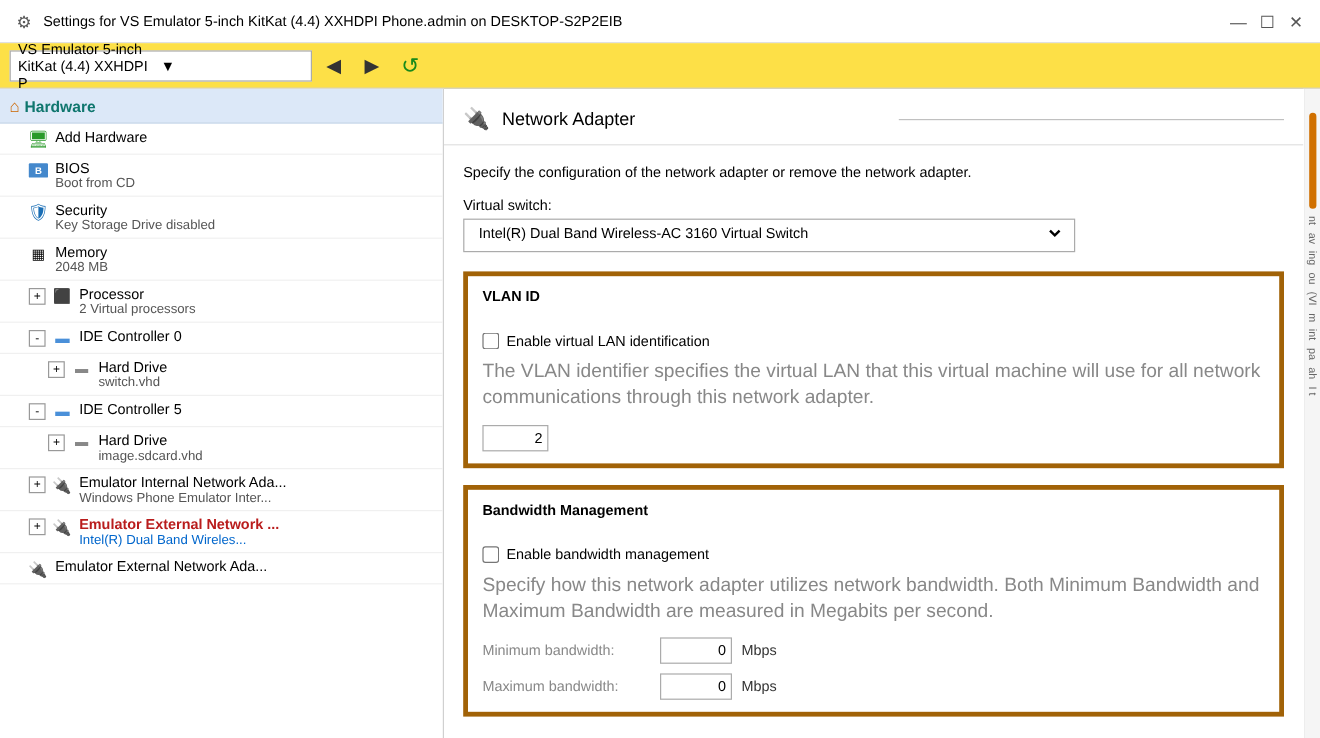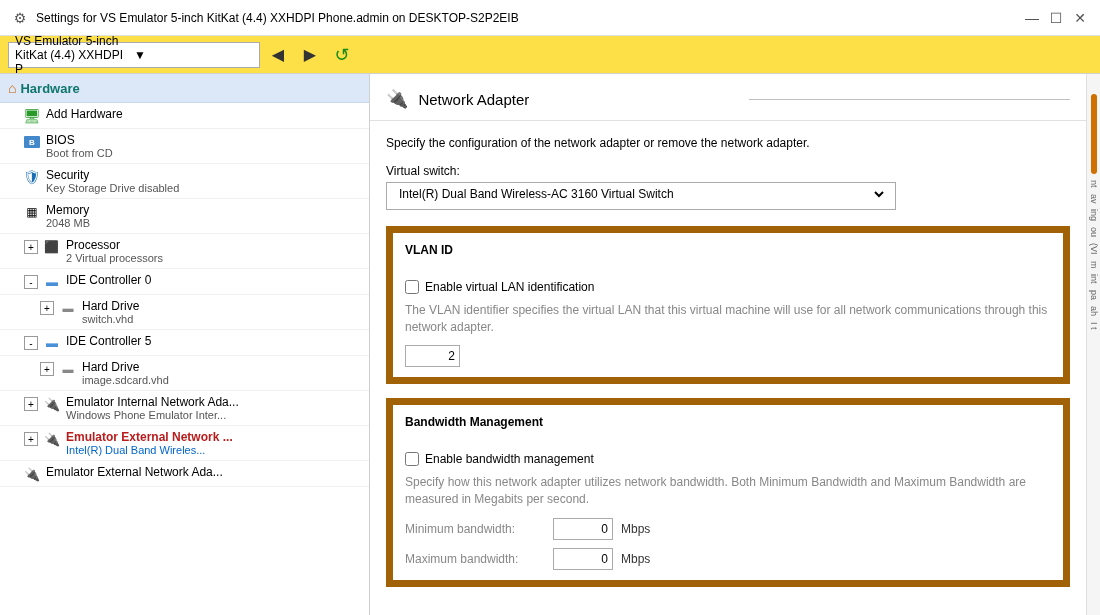--- a/index.html
+++ b/index.html
@@ -214,21 +214,21 @@
     .select-box select {
       width: 100%;
       border: none;
       background: transparent;
       font-size: 12px;
       cursor: pointer;
       outline: none;
     }
 
     .section-box {
-      border: 7px solid #a16207;
+      border: 4px solid #a16207;
       margin-bottom: 14px;
       padding: 10px 12px;
     }
     .section-title {
       font-size: 12px;
       font-weight: bold;
       color: #000;
       margin-bottom: 10px;
     }
     .checkbox-row {
@@ -241,21 +241,21 @@
     .checkbox-row input[type=checkbox] {
       width: 14px;
       height: 14px;
       cursor: pointer;
     }
     .checkbox-label {
       font-size: 12px;
       color: #000;
     }
     .vlan-desc {
-      font-size: 12px;
+      font-size: 16px;
       color: #888;
       margin-bottom: 10px;
       line-height: 1.4;
     }
     .vlan-id-field {
       display: flex;
       align-items: center;
       gap: 6px;
       margin-top: 4px;
     }

